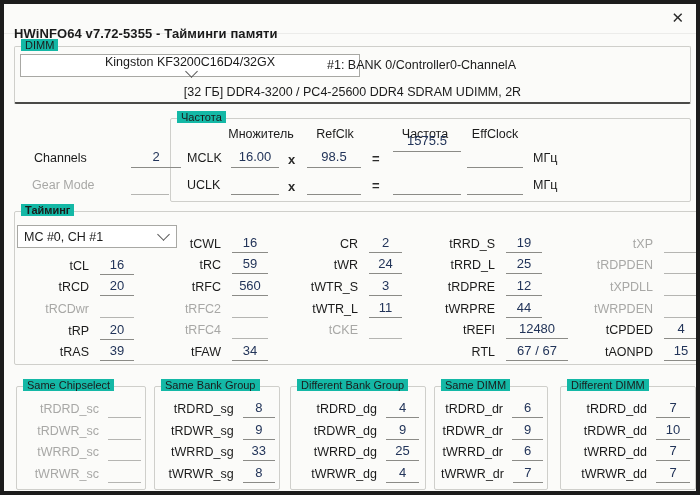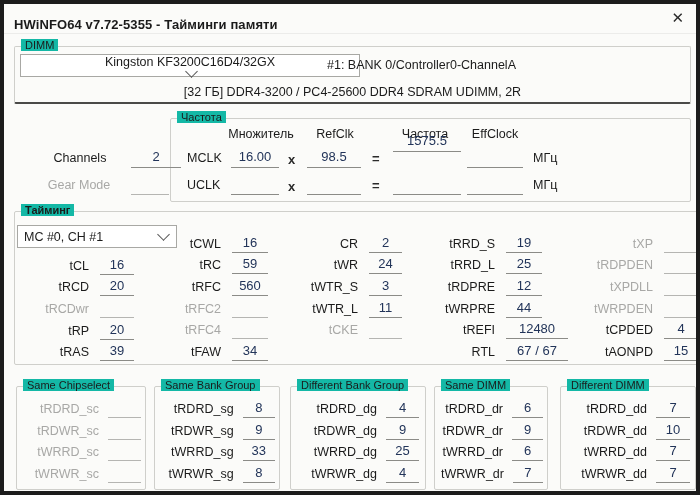--- a/index.html
+++ b/index.html
@@ -4,36 +4,36 @@
 <style>
   html,body{margin:0;padding:0;background:#e9e7e2;}
   .window{
     position:relative; width:700px; height:495px; box-sizing:border-box;
     background:#fbfbf9; border:4px solid #1c1c1c;
     font-family:"Liberation Sans","DejaVu Sans",sans-serif;
     color:#1b1b1b; overflow:hidden;
   }
   
   .titlebar{position:absolute;left:0;top:0;right:0;height:29px;border-bottom:1px solid #ececea;}
-  .title{position:absolute;left:10px;top:13px;font-size:13px;font-weight:bold;letter-spacing:.1px;}
+  .title{position:absolute;left:10px;top:22px;font-size:13px;font-weight:bold;letter-spacing:.1px;}
   .close{position:absolute;right:12px;top:6px;font-size:15px;color:#2b2b2b;cursor:pointer;line-height:16px;}
   
   .groupbox{position:absolute;border:1px solid #cfcfcb;border-radius:2px;box-sizing:border-box;}
   .gb-label{position:absolute;top:-8px;left:6px;background:#14b8a6;padding:0 4px;font-size:11px;white-space:nowrap;}
   
   .combo{position:absolute;box-sizing:border-box;background:#fff;border:1px solid #a8a8a4;
          display:flex;align-items:center;font-size:12.5px;padding:0 6px;cursor:pointer;}
   .combo .combo-text{flex:1;white-space:nowrap;overflow:hidden;}
   .chevron{width:8px;height:8px;border-right:1.5px solid #555;border-bottom:1.5px solid #555;
            transform:rotate(45deg);margin:-4px 2px 0 4px;flex:0 0 auto;}
   
   .field{position:absolute;box-sizing:border-box;height:19px;border-bottom:1px solid #8b8b87;
          text-align:center;font-size:13px;color:#223459;}
   .lbl{position:absolute;font-size:12.5px;white-space:nowrap;}
-  .right{text-align:center;}
+  .right{text-align:left;}
   .center{text-align:center;}
   .gray{color:#a8a8a6;}
   .sign{position:absolute;font-size:13px;font-weight:bold;color:#2a2a2a;}
   
   .dimm-box{left:10px;top:42px;width:677px;height:58px;border-bottom:2px solid #4a4a48;}
   .dimm-combo{left:5px;top:7px;width:340px;height:23px;flex-direction:column;}
   .slot-info{position:absolute;left:312px;top:11px;font-size:12.5px;white-space:nowrap;}
   .module-info{position:absolute;left:0;right:0;bottom:3px;text-align:center;font-size:12.5px;}
   
   .freq-box{left:166px;top:114px;width:521px;height:84px;}

